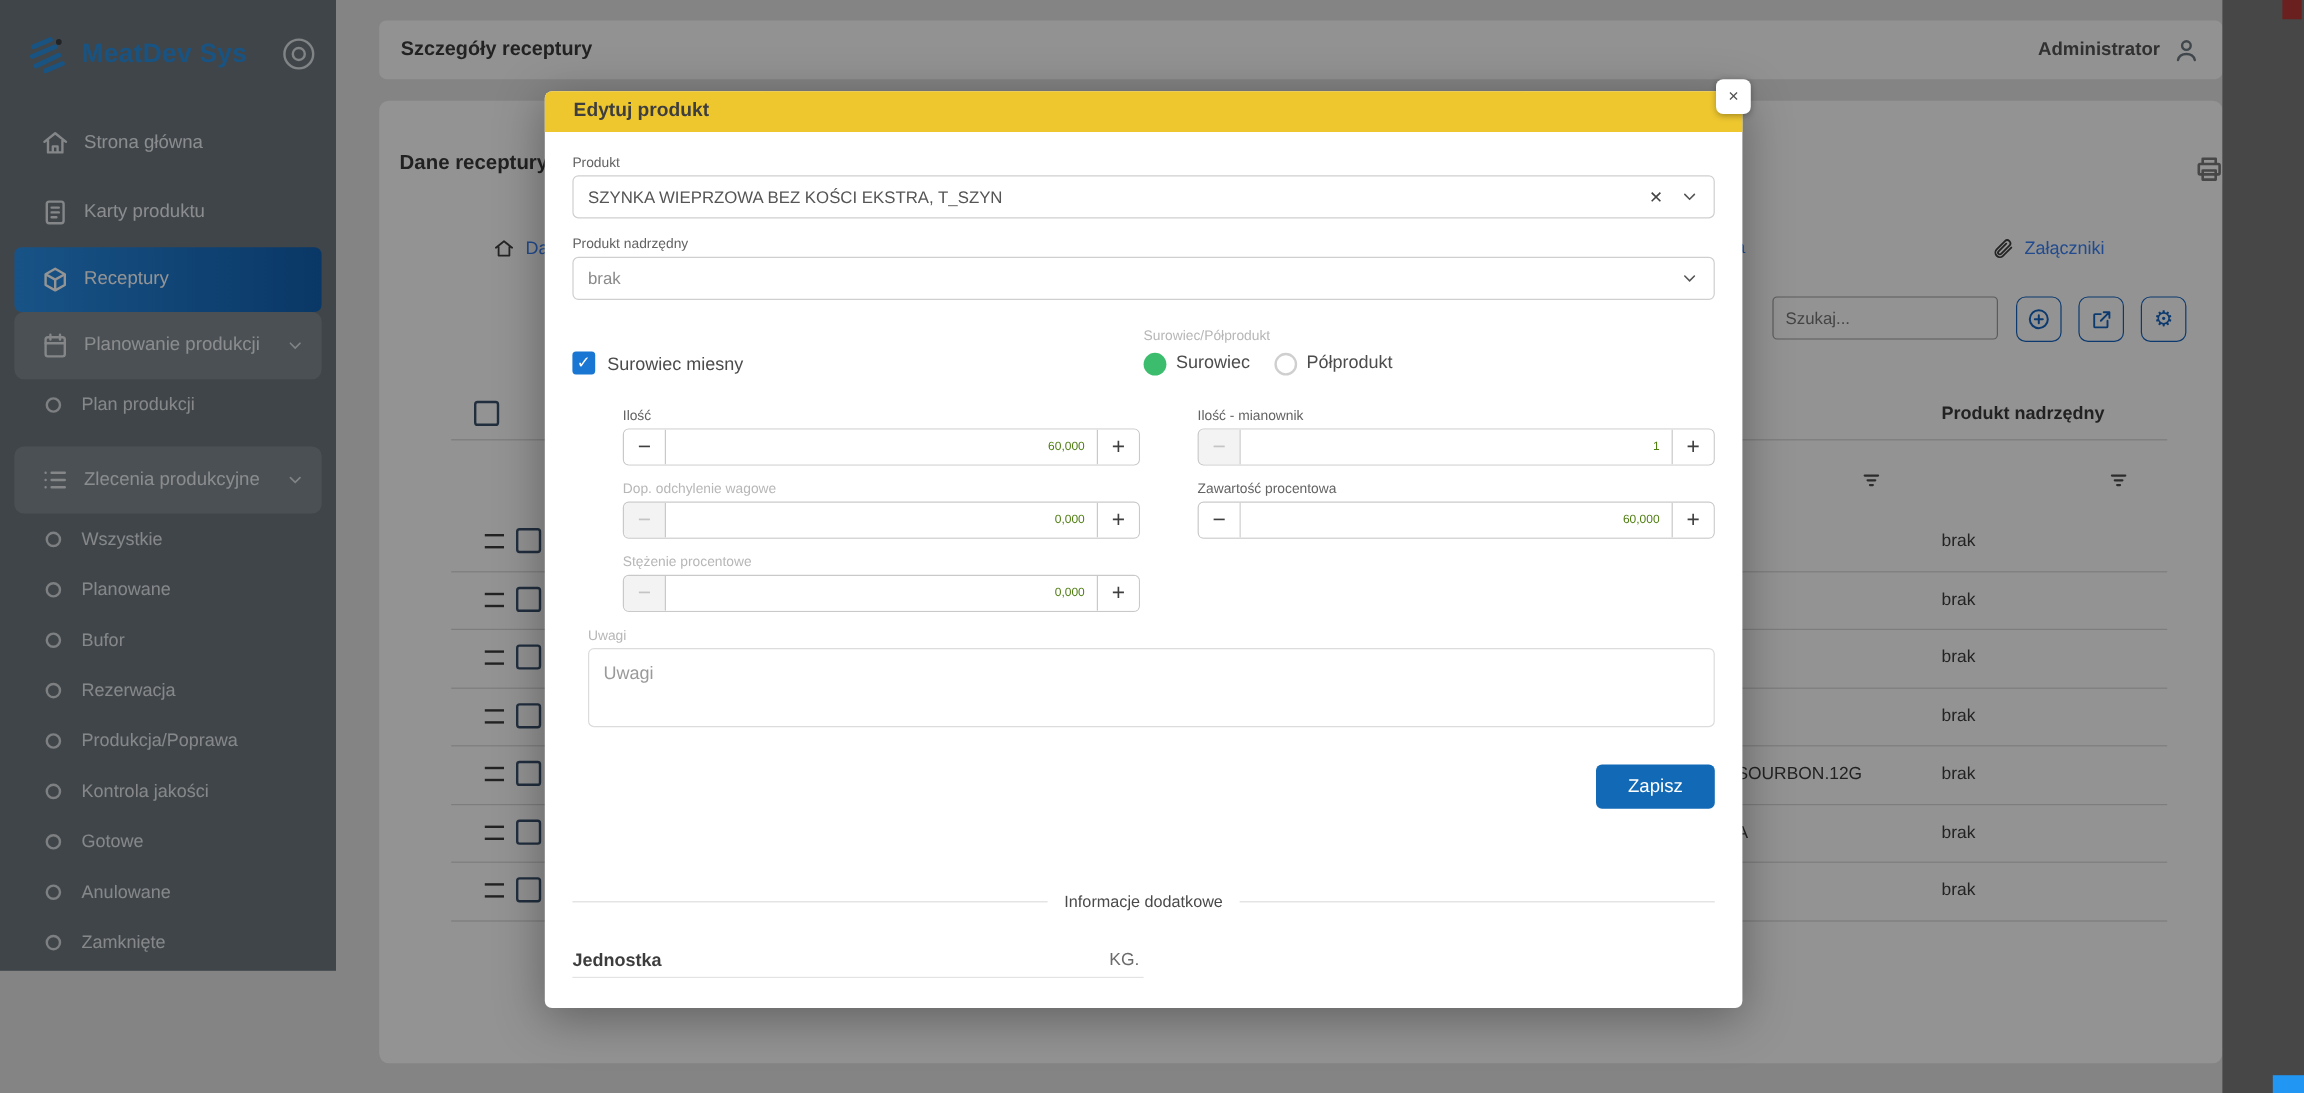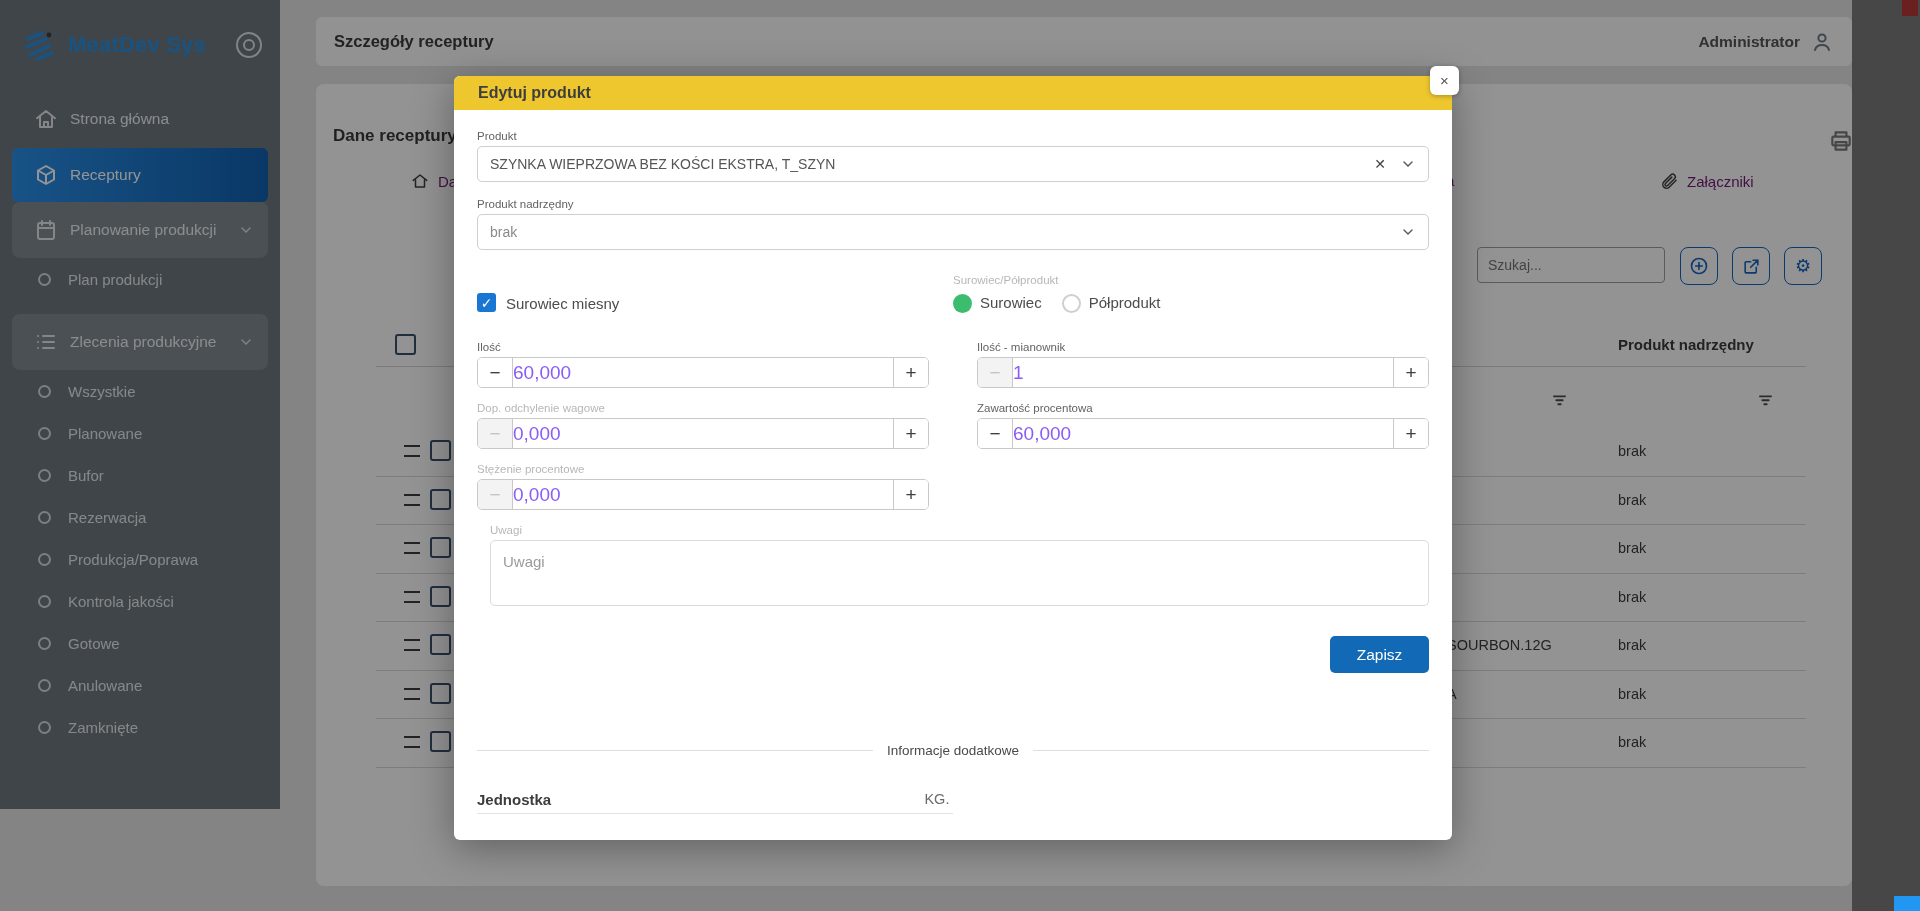--- a/index.html
+++ b/index.html
@@ -36,21 +36,21 @@
     border-radius:6px; display:flex; align-items:center; padding:0 18px; z-index:5; }
   .topbar-title { font-size:16.5px; font-weight:700; color:#3c3c3c; }
   .topbar-user { margin-left:auto; display:flex; align-items:center; gap:10px; color:#555; font-size:15.5px; font-weight:600; }
   .user-ico { color:#6f7a84; }
 
   
   .content-card { position:absolute; left:316px; top:84px; width:1536px; height:802px; background:#fdfdfd;
     border-radius:8px; z-index:5; }
   .card-title { position:absolute; left:17px; top:42px; font-size:17px; font-weight:700; color:#3a3a3a; }
   .print-btn { position:absolute; left:1512px; top:44px; color:#7a7a7a; }
-  .tab { position:absolute; top:88px; display:flex; align-items:center; gap:9px; font-size:15px; color:#701a75; }
+  .tab { position:absolute; top:114px; display:flex; align-items:center; gap:9px; font-size:15px; color:#3b82f6; }
   .tab-ico { color:#3f3f3f; }
   .search-box { position:absolute; left:1161px; top:163px; width:188px; height:36px; border:1px solid #9d9d9d;
     border-radius:4px; font-size:14px; color:#777; padding:0 10px; background:#fdfdfd; }
   .icon-btn { position:absolute; top:163px; width:38px; height:38px; border:1.5px solid #1565c0; border-radius:8px;
     color:#1565c0; display:flex; align-items:center; justify-content:center; background:transparent; font-size:18px; }
   .hdr-cbx { position:absolute; left:79px; top:250px; width:21px; height:21px; border:2px solid #39506b; border-radius:3px; }
   .col-hdr { position:absolute; left:1302px; top:252px; font-size:15px; font-weight:600; color:#3b3b3b; }
   .hdr-line { position:absolute; left:60px; top:282px; width:1430px; height:1px; background:#d4d4d4; }
   .filter-ico { position:absolute; top:306px; color:#4c4c4c; }
   .t-rows { position:absolute; left:60px; top:344px; width:1430px; }
@@ -86,28 +86,28 @@
   .cr-row { margin-top:24px; display:flex; }
   .cr-left { width:50%; display:flex; align-items:flex-end; padding-bottom:1px; }
   .cbx { width:19px; height:19px; background:#1976d2; border-radius:3px; color:#fff; font-size:14px;
     display:flex; align-items:center; justify-content:center; }
   .cbx-label { margin-left:10px; font-size:15px; color:#4c4c4c; }
   .cr-right { display:flex; flex-direction:column; }
   .radio-row { display:flex; margin-top:8px; }
   .radio { width:19px; height:19px; border-radius:50%; border:2px solid #cfcfcf; }
   .radio.sel { border:none; background:#3cbd6e; }
   .radio-label { font-size:15px; color:#4c4c4c; margin:0 20px 0 8px; }
-  .num-grid { margin-top:28px; display:grid; grid-template-columns:1fr 1fr; column-gap:48px; row-gap:14px; }
+  .num-grid { margin-top:28px; display:grid; grid-template-columns:1fr 1fr; column-gap:48px; row-gap:14px;margin-left:42px; }
   .stepper { display:flex; height:31px; border:1px solid #c9c9c9; border-radius:5px; overflow:hidden; background:#fff; }
   .step-btn { width:35px; display:flex; align-items:center; justify-content:center; font-size:19px; color:#3f3f3f;
     background:#fff; border:none; }
   .step-btn.minus { border-right:1px solid #c9c9c9; }
   .step-btn.plus { border-left:1px solid #c9c9c9; }
   .step-btn.off { background:#f3f3f3; color:#c4c4c4; }
-  .stepper input { flex:1; border:none; outline:none; text-align:left; padding-right:10px; font-size:19px; color:#8b5cf6;
+  .stepper input { flex:1; border:none; outline:none; text-align:right; padding-right:10px; font-size:10px; color:#4d7c0f;
     font-family:"Liberation Sans","DejaVu Sans",sans-serif; }
   .uwagi-wrap { margin-top:14px;padding-left:13px; }
   .uwagi-area { width:100%; height:66px; border:1px solid #dcdcdc; border-radius:5px; resize:none; padding:12px;
     font-size:15px; color:#555; font-family:"Liberation Sans","DejaVu Sans",sans-serif; }
   .uwagi-area::placeholder { color:#9a9a9a; }
   .actions { margin-top:26px; display:flex; justify-content:flex-end; }
   .btn-save { width:99px; height:37px; background:#1269b5; color:#fff; border:none; border-radius:5px;
     font-size:15.5px; font-family:"Liberation Sans","DejaVu Sans",sans-serif; cursor:pointer; }
   .divider { margin-top:70px; display:flex; align-items:center; gap:14px; }
   .divider .line { flex:1; height:1px; background:#dedede; }
@@ -134,20 +134,27 @@
     <span class="logo-text">MeatDev Sys</span>
     <span class="pin-btn"></span>
   </div>
 
   <div class="nav-item">
     <svg class="nav-ico" viewBox="0 0 24 24" fill="none" stroke="currentColor" stroke-width="2" stroke-linecap="round" stroke-linejoin="round">
         <path d="M3 11.2 12 4l9 7.2M6 10v10h12V10M10 20v-5h4v5"></path>
       </svg>
     <span>Strona główna</span>
   </div>
+  <div class="nav-item">
+    <svg class="nav-ico" viewBox="0 0 24 24" fill="none" stroke="currentColor" stroke-width="2" stroke-linecap="round">
+        <rect x="5" y="3" width="14" height="18" rx="2"></rect>
+        <path d="M9 8h6M9 12h6M9 16h4"></path>
+      </svg>
+    <span>Karty produktu</span>
+  </div>
   <div class="nav-item active">
     <svg class="nav-ico" viewBox="0 0 24 24" fill="none" stroke="currentColor" stroke-width="2" stroke-linejoin="round">
         <path d="M12 3l8 4.5v9L12 21l-8-4.5v-9L12 3z"></path>
         <path d="M4 7.5l8 4.5 8-4.5M12 12v9"></path>
       </svg>
     <span>Receptury</span>
   </div>
   <div class="nav-item hl">
     <svg class="nav-ico" viewBox="0 0 24 24" fill="none" stroke="currentColor" stroke-width="2" stroke-linecap="round">
         <rect x="4" y="5" width="16" height="16" rx="2"></rect>

